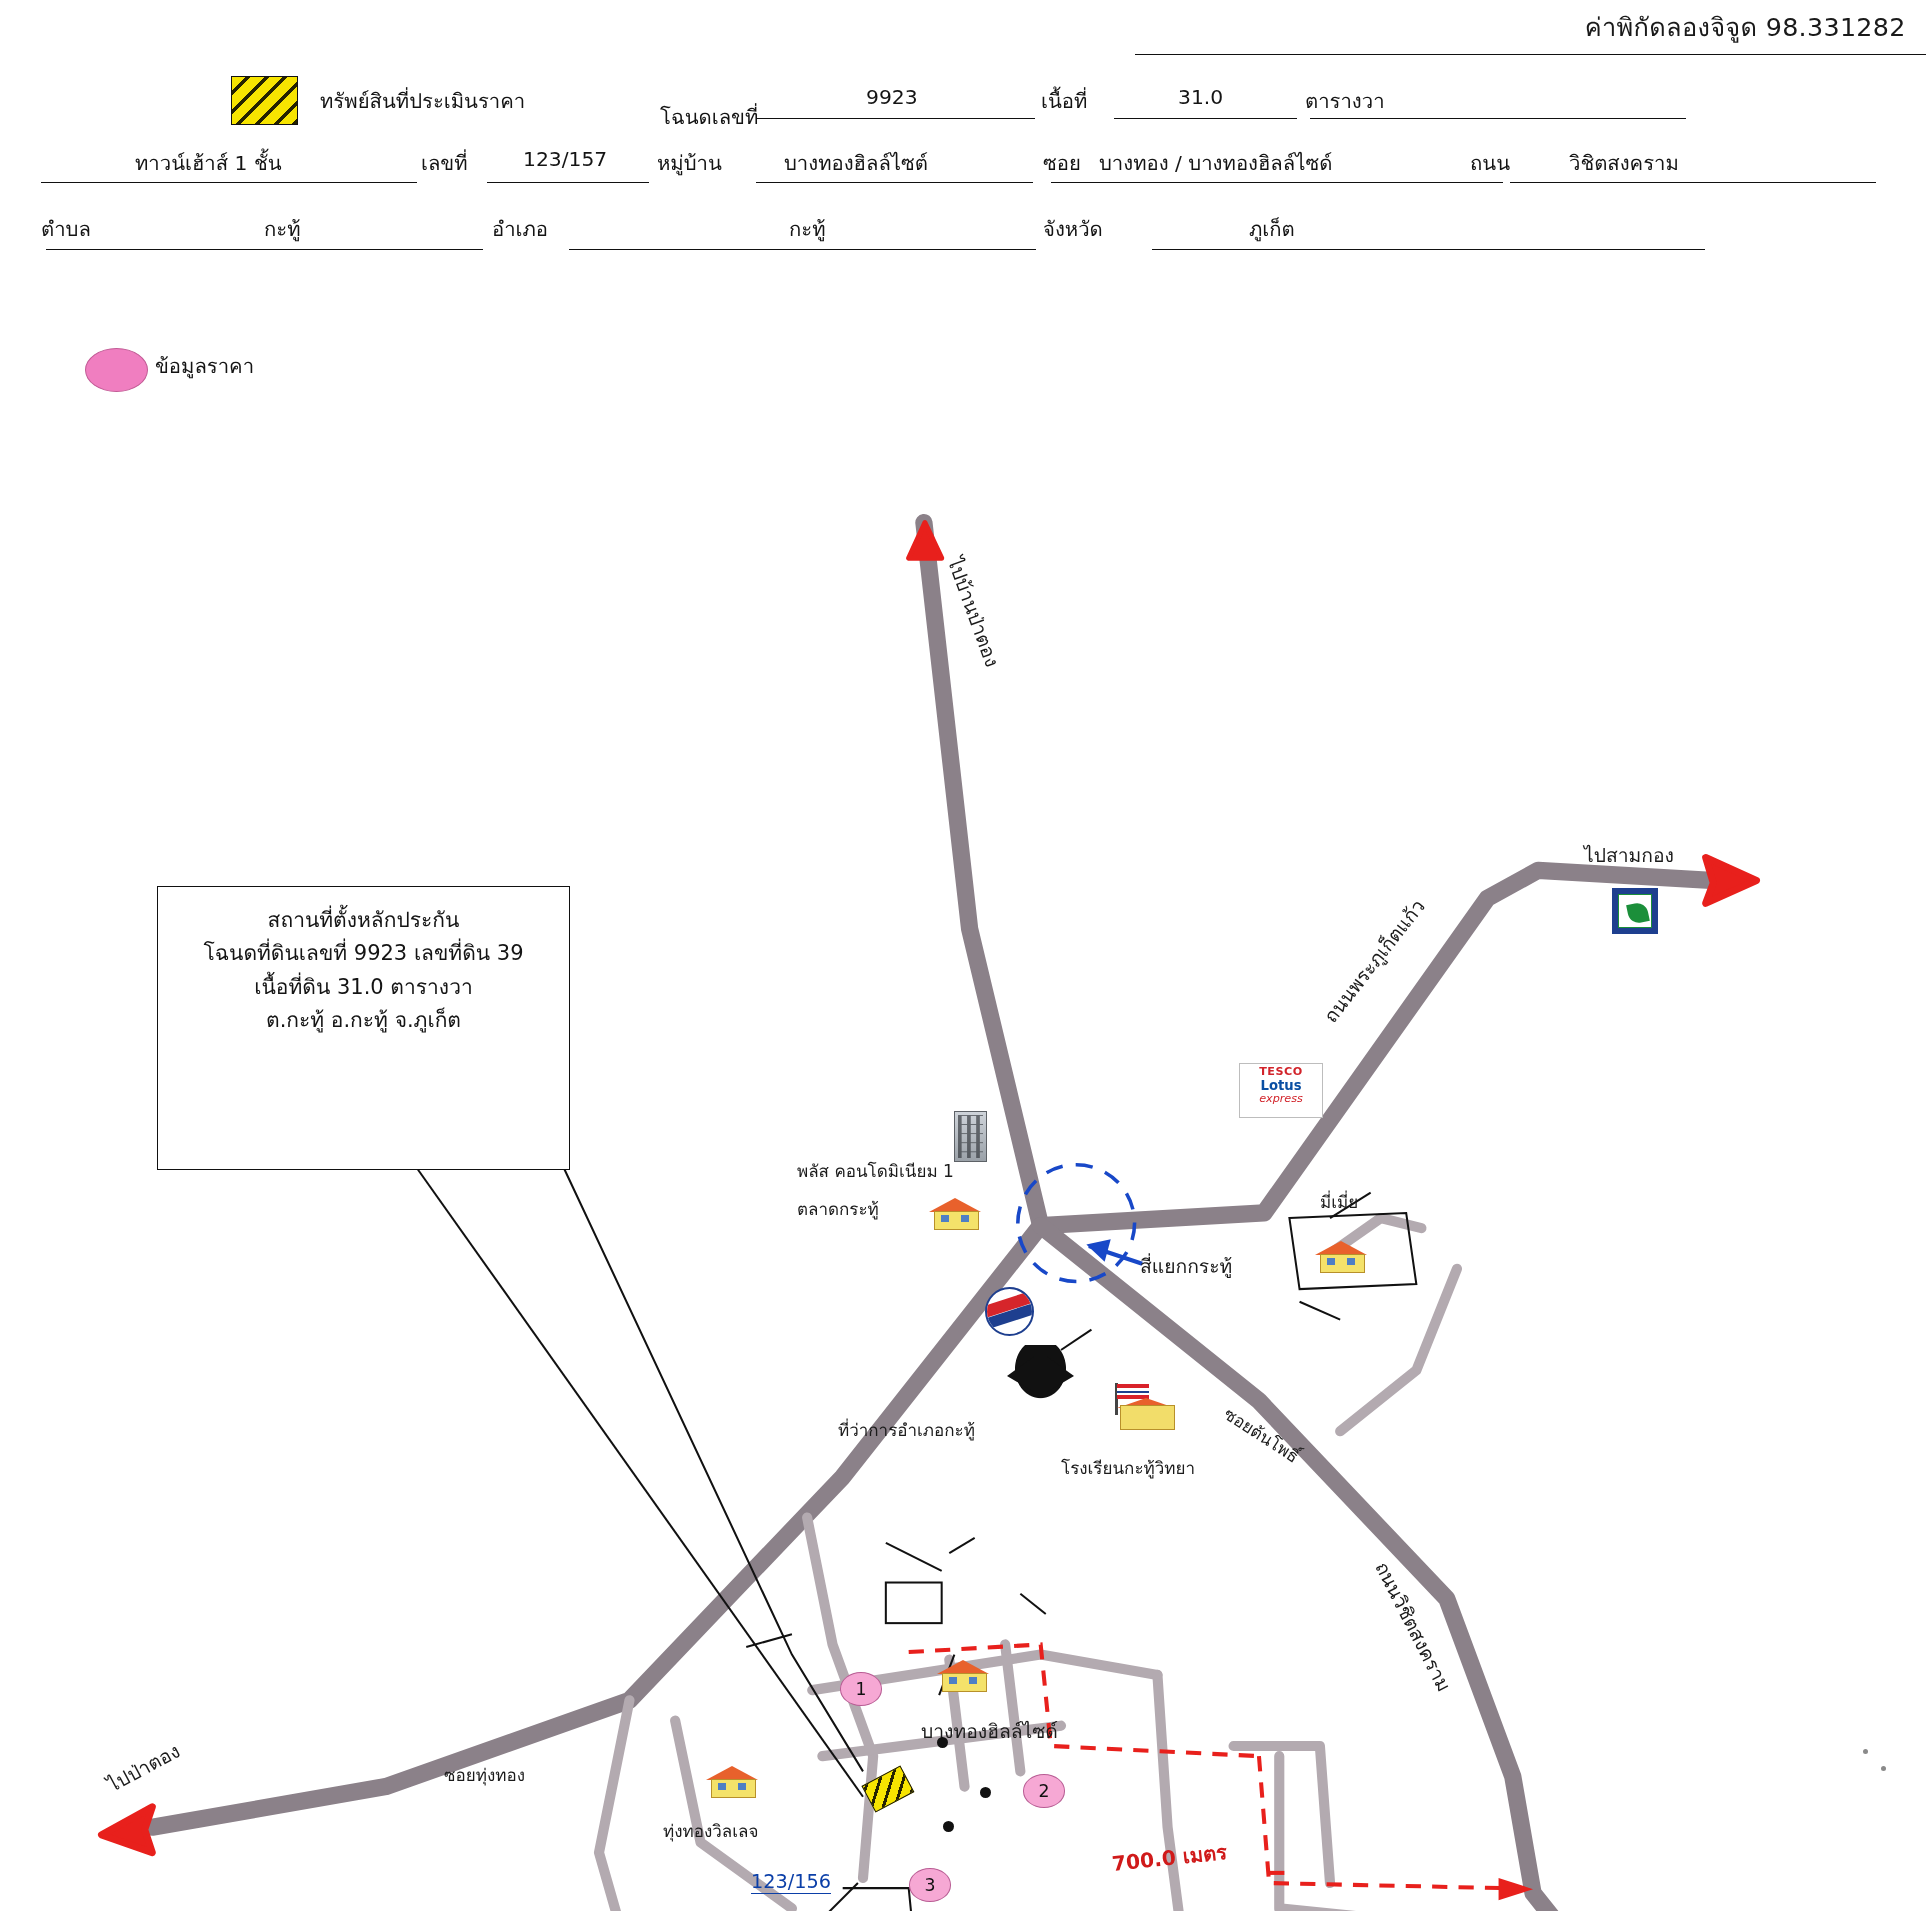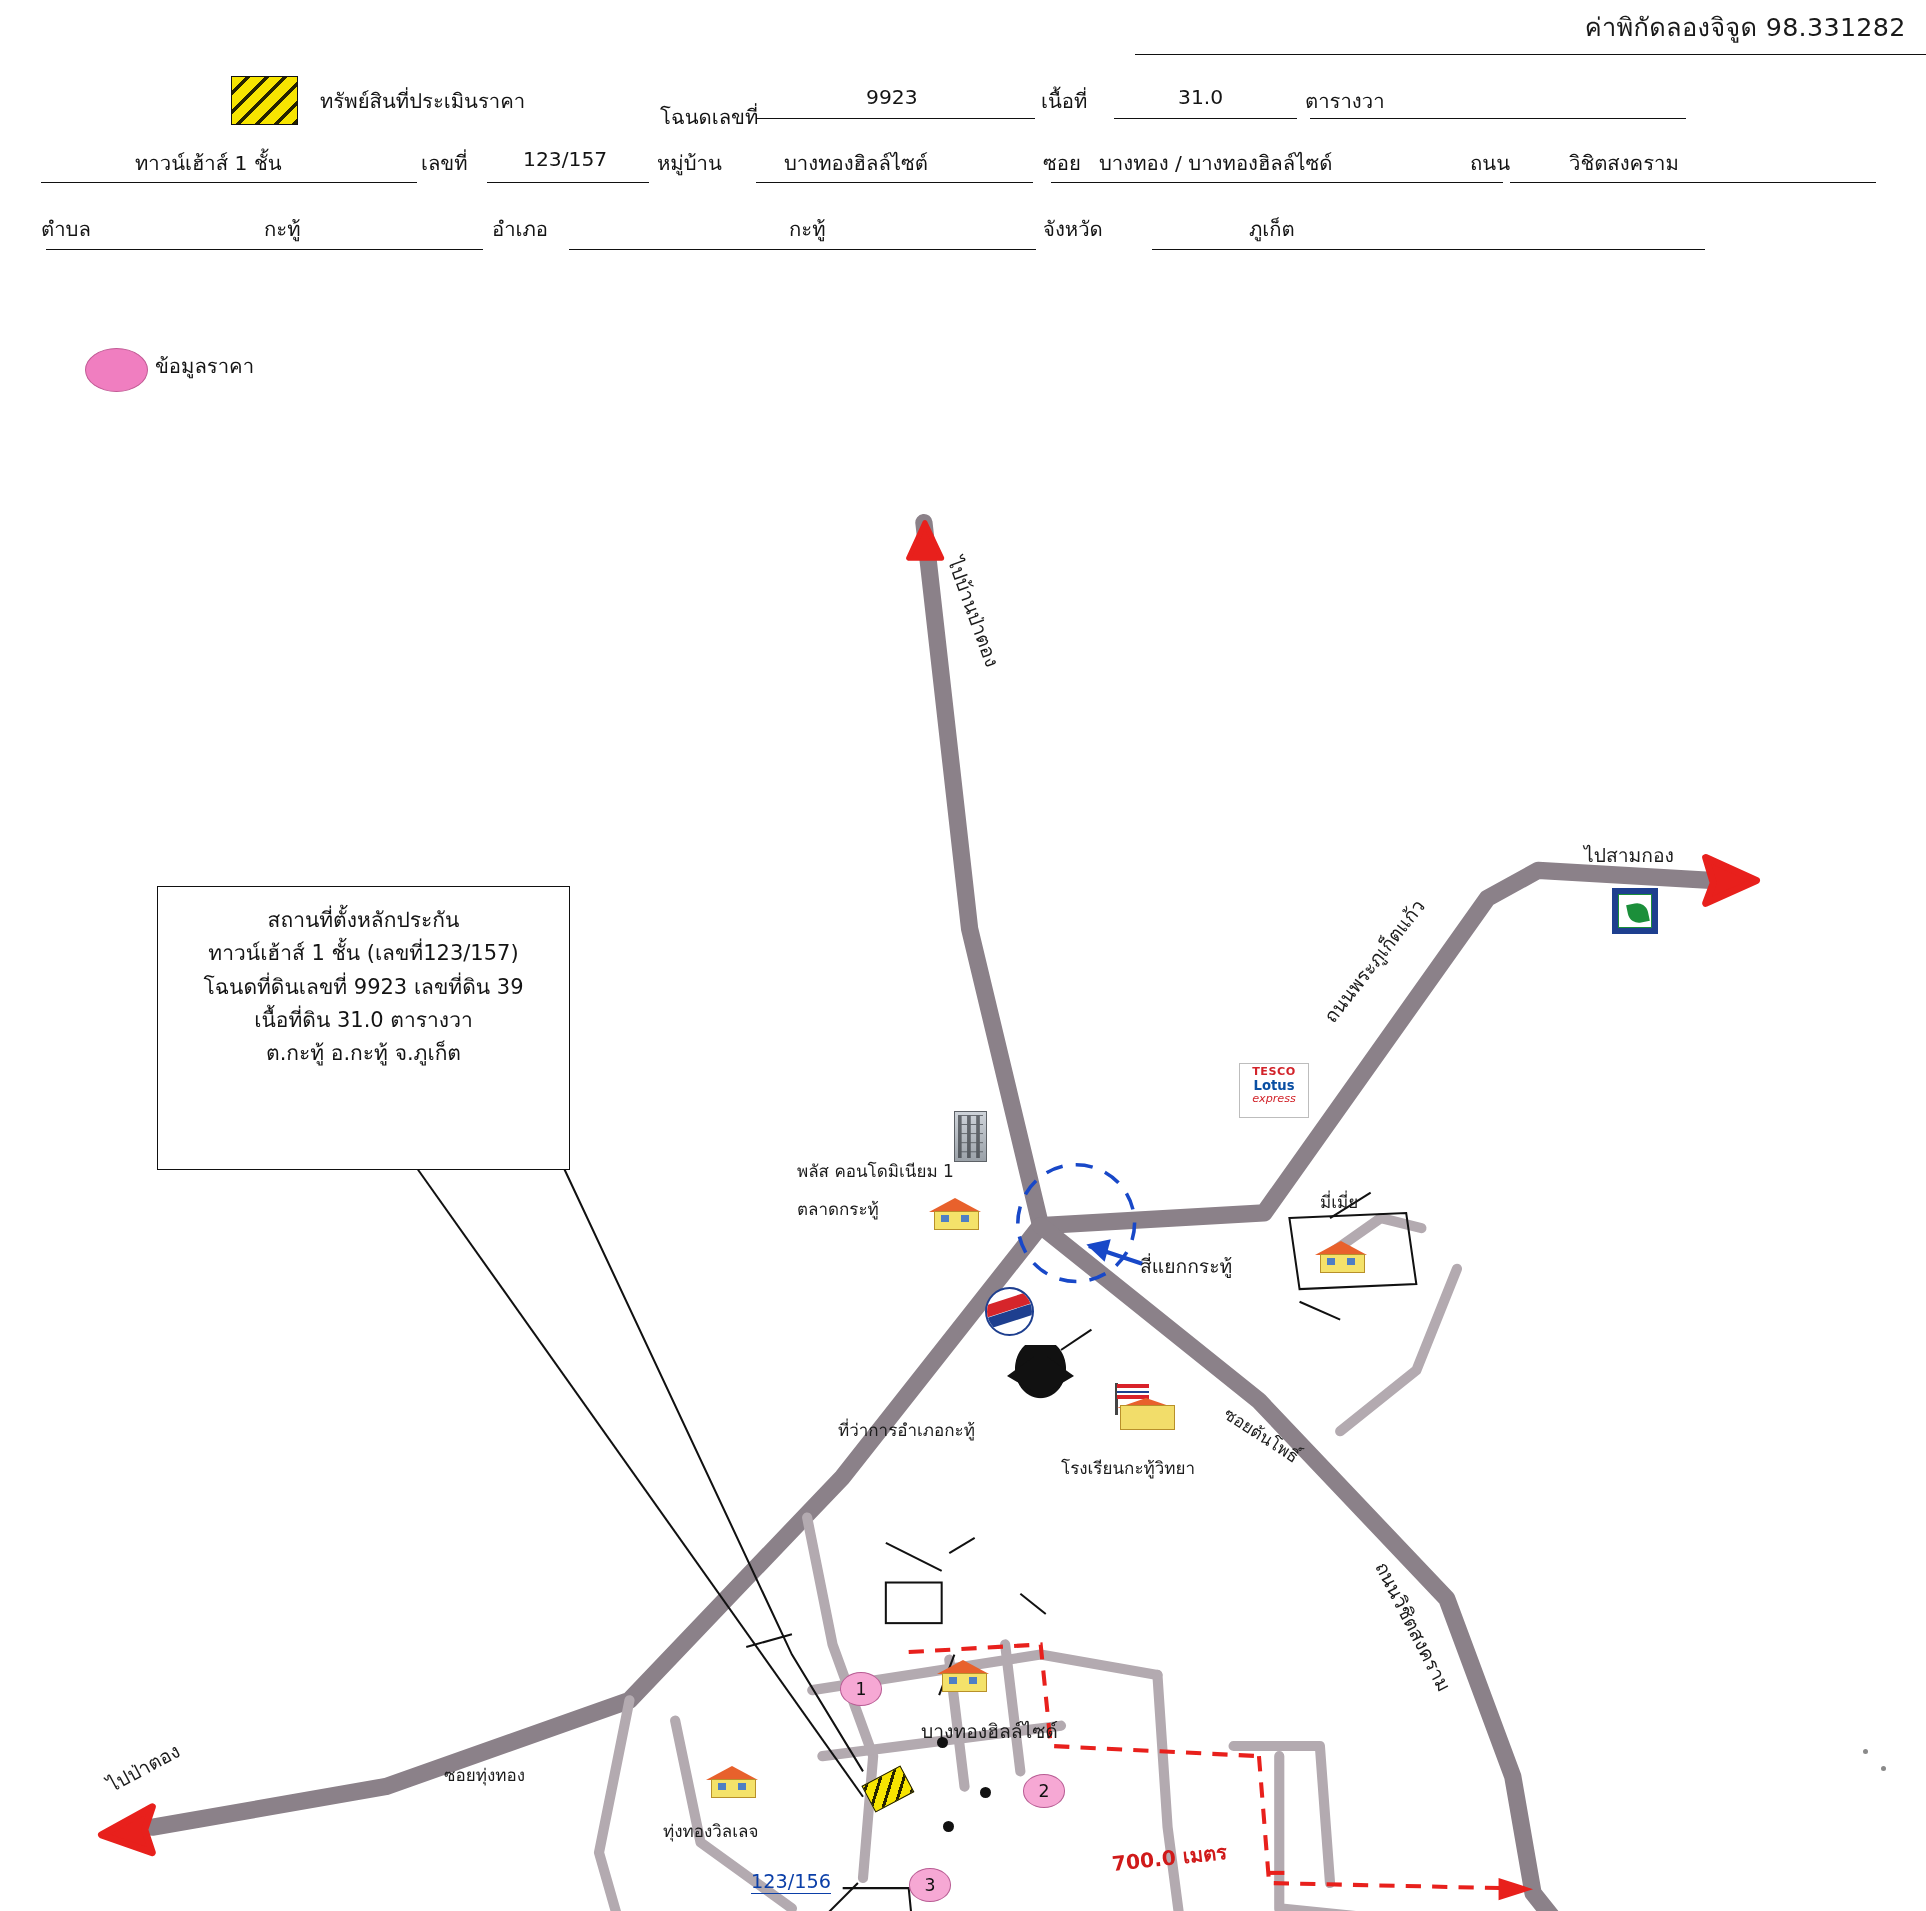--- a/index.html
+++ b/index.html
@@ -199,21 +199,21 @@
     inset: 3px;
     background-image:
       linear-gradient(to right, #2f3338 0 40%, transparent 40% 100%),
       linear-gradient(to bottom, #2f3338 0 14%, transparent 14% 100%);
     background-size: 9.1px 9.1px;
     opacity: .65;
   }
 
   .tesco {
     position: absolute;
-    width: 70px;
+    width: 84px;
     height: 55px;
     background: #fff;
     border: 1px solid #bdbdbd;
     font-size: 11.2px;
     text-align: center;
     line-height: 1.12;
     padding-top: 2px;
     box-sizing: border-box;
   }
   .tesco .t1 { color:#d2232a; font-weight:bold; letter-spacing:0.5px;}
@@ -474,21 +474,20 @@
 
       <g stroke="#111" stroke-width="4" fill="none">
         <rect x="1745" y="2418" width="110" height="80"></rect>
         <path d="M2540,1700 L2770,1690 L2790,1830 L2560,1840 Z"></path>
         <path d="M1660,3020 L1790,3020 L1800,3120"></path>
       </g>
     </svg>
 
     <div class="infobox">
       <div>สถานที่ตั้งหลักประกัน</div>
-      <div>ทาวน์เฮ้าส์ 1 ชั้น (เลขที่123/157)</div>
       <div>โฉนดที่ดินเลขที่ 9923  เลขที่ดิน 39</div>
       <div>เนื้อที่ดิน  31.0 ตารางวา</div>
       <div>ต.กะทู้  อ.กะทู้  จ.ภูเก็ต</div>
     </div>
 
     <span class="mlabel" style="left:954px; top:188px; transform: rotate(70deg);">ไปบ้านป่าตอง</span>
     <span class="mlabel" style="left:1328px; top:650px; transform: rotate(-52deg);">ถนนพระภูเก็ตแก้ว</span>
     <span class="mlabel" style="left:1381px; top:1193px; transform: rotate(63deg);">ถนนวิชิตสงคราม</span>
     <span class="mlabel sm" style="left:1226px; top:1043px; transform: rotate(33deg);">ซอยต้นโพธิ์</span>
     <span class="mlabel sm" style="left:444px; top:1406px;">ซอยทุ่งทอง</span>

